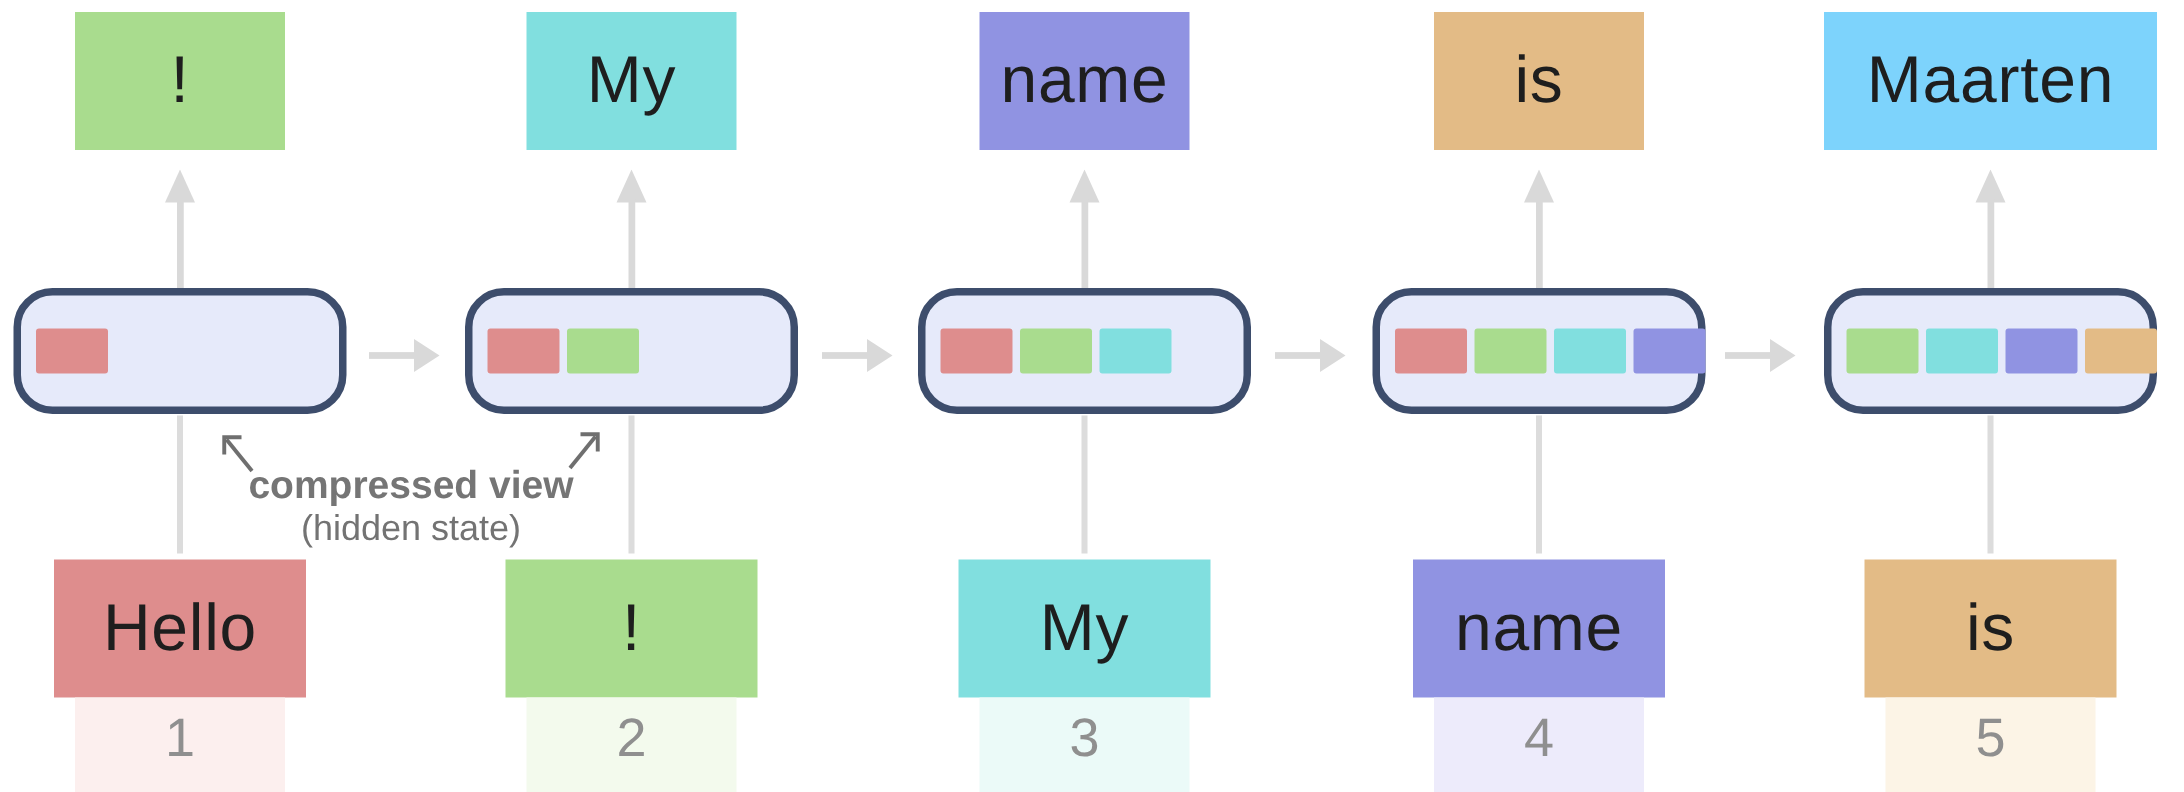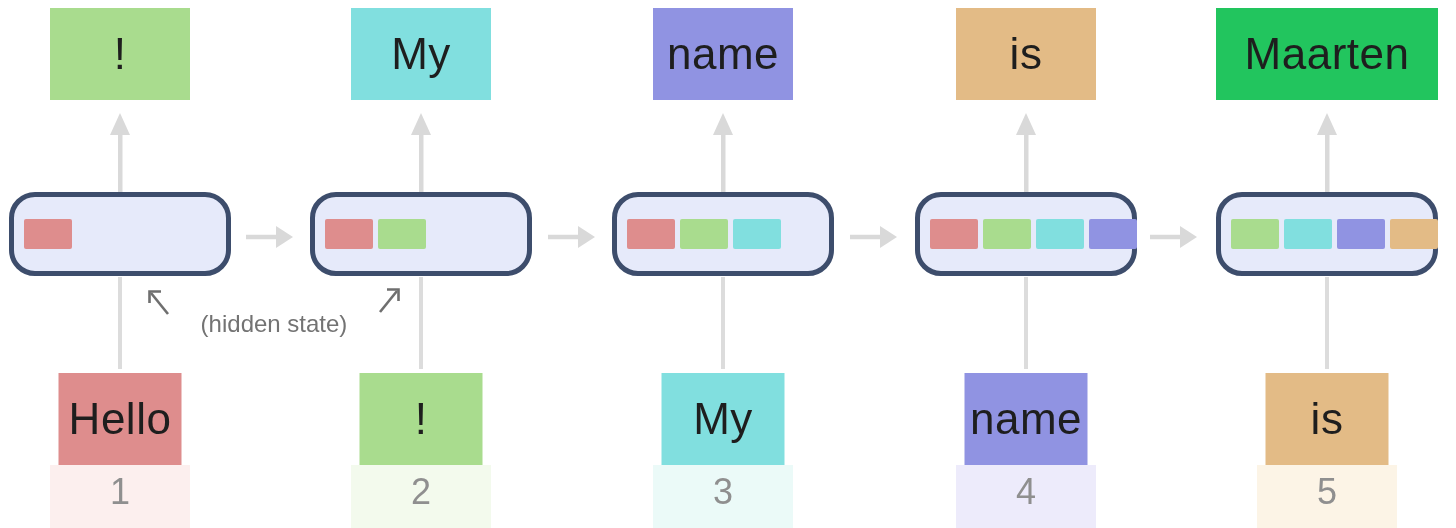--- a/index.html
+++ b/index.html
@@ -26,21 +26,21 @@
     display:flex;align-items:center;
     padding-left:10px;gap:5px;
   }
   .chip{width:48px;height:30px;border-radius:2px;flex:0 0 auto;}
   .connector{
     position:absolute;top:277px;left:50%;transform:translateX(-50%);
     width:4px;height:92px;background:#dcdcdc;
   }
   .ibox{
     position:absolute;top:373px;left:50%;transform:translateX(-50%);
-    width:123px;height:92px;
+    width:168px;height:92px;
     display:flex;align-items:center;justify-content:center;
     font-size:44px;font-weight:500;color:#1e1e1e;letter-spacing:.5px;
   }
   .stepstrip{
     position:absolute;top:465px;left:50%;transform:translateX(-50%);
     width:140px;height:63px;
     display:flex;align-items:flex-start;justify-content:center;
     padding-top:6px;box-sizing:border-box;
     font-size:36px;color:#8f8f8f;
   }
@@ -114,21 +114,21 @@
         <div class="chip" style="background-color: rgb(169, 220, 142);"></div>
         <div class="chip" style="background-color: rgb(129, 223, 223);"></div>
         <div class="chip" style="background-color: rgb(144, 147, 226);"></div>
       </div>
     <div class="connector"></div>
     <div class="ibox" style="background-color: rgb(144, 147, 226);">name</div>
     <div class="stepstrip" style="background-color: rgb(237, 235, 251);">4</div>
   </div>
 
   <div class="col col5" style="left:1216px">
-    <div class="obox" style="background-color: #22c55e;">Maarten</div>
+    <div class="obox" style="background-color: #7dd3fc;">Maarten</div>
     <svg class="uparrow" width="22" height="79" viewBox="0 0 22 79">
         <polygon points="11,0 1,22 21,22" fill="#d9d9d9"></polygon>
         <rect x="9" y="20" width="4.5" height="59" fill="#d9d9d9"></rect>
       </svg>
     <div class="sbox">
         <div class="chip" style="background-color: rgb(169, 220, 142);"></div>
         <div class="chip" style="background-color: rgb(129, 223, 223);"></div>
         <div class="chip" style="background-color: rgb(144, 147, 226);"></div>
         <div class="chip" style="background-color: rgb(227, 187, 134);"></div>
       </div>
@@ -156,16 +156,17 @@
 
   <svg class="ann-arrow" style="left:146px;top:288px" width="26" height="28" viewBox="0 0 26 28">
       <line x1="22" y1="26" x2="5" y2="5" stroke="#6f6f6f" stroke-width="2.6"></line>
       <polyline points="3.5,15 3.5,3.5 15,3.5" fill="none" stroke="#6f6f6f" stroke-width="2.6"></polyline>
     </svg>
   <svg class="ann-arrow" style="left:376px;top:286px" width="26" height="28" viewBox="0 0 26 28">
       <line x1="4" y1="26" x2="21" y2="5" stroke="#6f6f6f" stroke-width="2.6"></line>
       <polyline points="11,3.5 22.5,3.5 22.5,15" fill="none" stroke="#6f6f6f" stroke-width="2.6"></polyline>
     </svg>
   <div class="annotation-text">
+    <div class="annotation-title">compressed view</div>
     <div class="annotation-sub">(hidden state)</div>
   </div>
 
 </div>
 
 </body></html>

